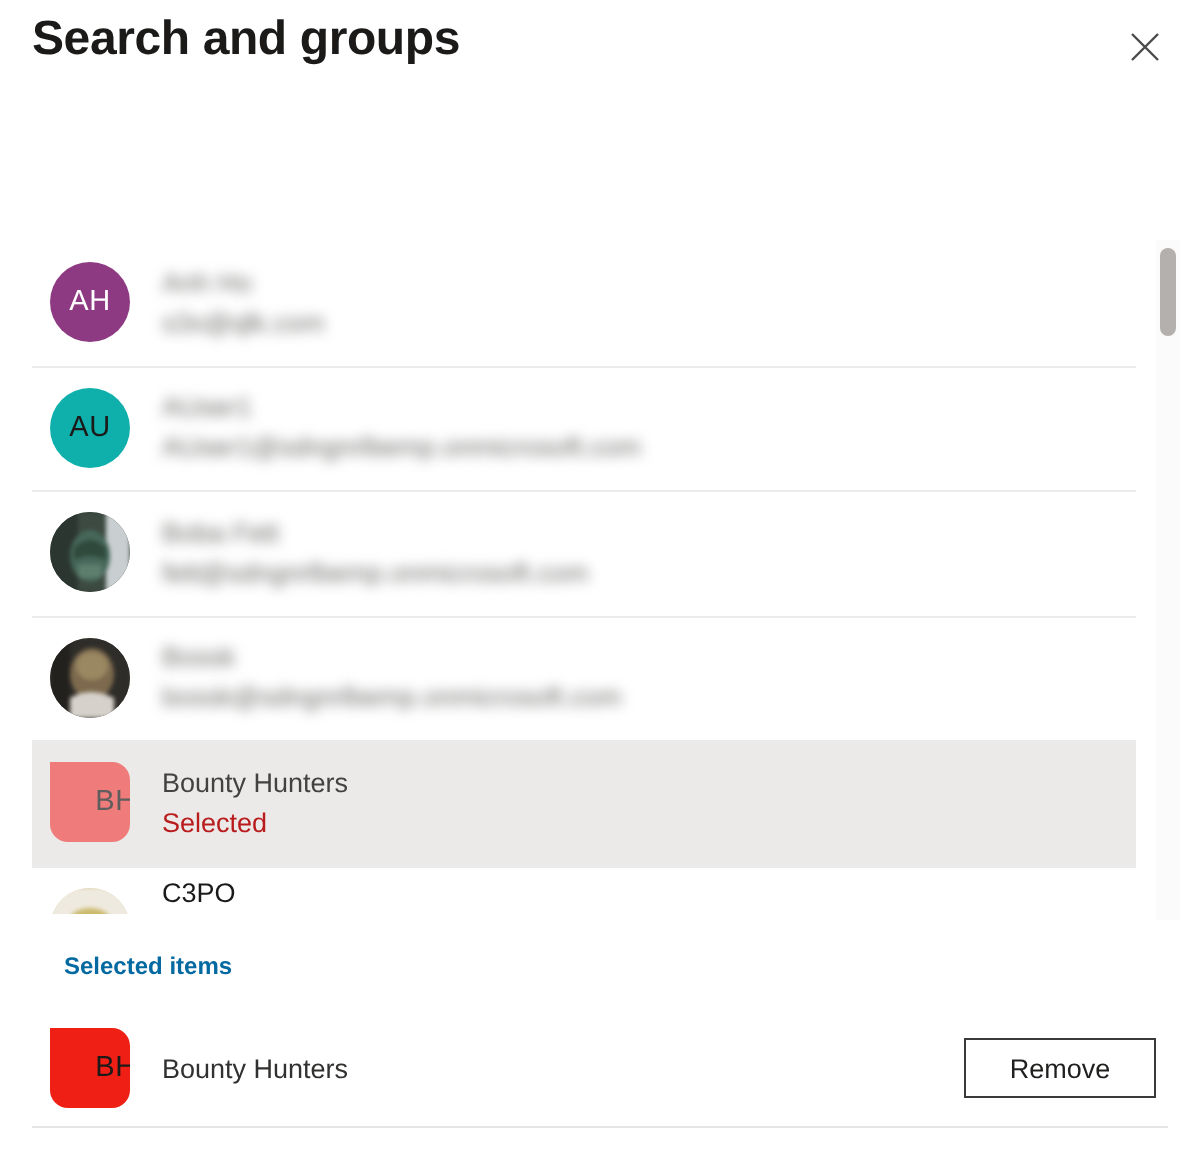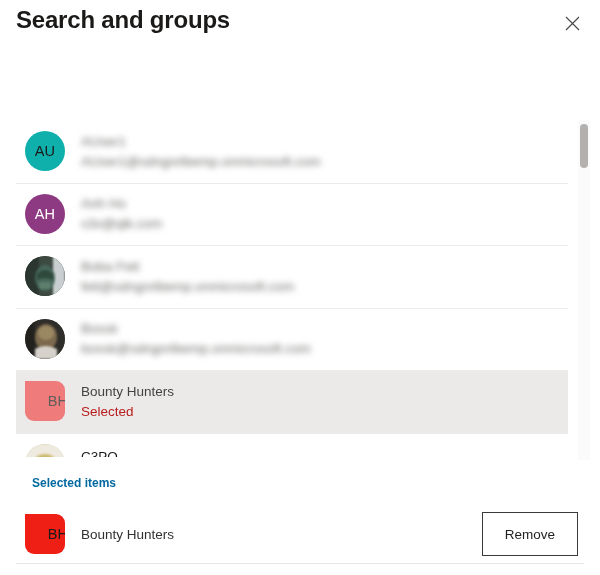--- a/index.html
+++ b/index.html
@@ -173,21 +173,21 @@
     white-space: nowrap;
   }
   .redacted { filter: blur(3.1px); color: #6b6a68; }
 
   .person-row.clipped {
     height: 24px;
     overflow: hidden;
     align-items: flex-start;
   }
   .person-row.clipped .avatar { margin-top: 11px; }
-  .person-row.clipped .person-text { margin-top: 16px; }
+  .person-row.clipped .person-text { margin-top: 6px; }
   .person-row.clipped .person-name { color: #1b1a19; }
 
   
   .list-scrollbar {
     position: absolute;
     right: 10px;
     top: 120px;
     width: 12px;
     height: 340px;
     background: #fbfbfb;
@@ -230,21 +230,21 @@
   .selected-row .avatar { margin-left: 9px; }
   .selected-label {
     margin-left: 16px;
     font-size: 13.5px;
     color: #323130;
     flex: 1;
     white-space: nowrap;
   }
   .remove-button {
     width: 96px;
-    height: 44px;
+    height: 30px;
     border: 1px solid #3b3a39;
     background: #ffffff;
     font-family: "Liberation Sans", sans-serif;
     font-size: 13.5px;
     color: #201f1e;
     cursor: pointer;
     margin-right: 6px;
   }
   .bottom-divider {
     position: absolute;
@@ -268,31 +268,31 @@
           <path d="M1 1 L14 14 M14 1 L1 14" stroke="#4a4a4a" stroke-width="1.2" fill="none"></path>
         </svg>
       </span>
     </button>
   </div>
 
 
   <div class="people-list">
     <div class="list-rail" id="list-rail">
         <div class="person-row">
+          <span class="avatar" style="background: rgb(142, 58, 130); color: rgb(255, 255, 255);">AH</span>
+          <div class="person-text">
+            <div class="person-name redacted">Anh Ho</div>
+            <div class="person-sub redacted">s3x@qlk.com</div>
+          </div>
+        </div>
+        <div class="person-row">
           <span class="avatar" style="background: rgb(15, 176, 172); color: rgb(27, 26, 25);">AU</span>
           <div class="person-text">
             <div class="person-name redacted">AUser1</div>
             <div class="person-sub redacted">AUser1@sdngnrlbemp.onmicrosoft.com</div>
-          </div>
-        </div>
-        <div class="person-row">
-          <span class="avatar" style="background: rgb(142, 58, 130); color: rgb(255, 255, 255);">AH</span>
-          <div class="person-text">
-            <div class="person-name redacted">Anh Ho</div>
-            <div class="person-sub redacted">s3x@qlk.com</div>
           </div>
         </div>
         <div class="person-row">
           <span class="avatar photo" style="background: rgb(47, 58, 52);">
             <svg class="ph" viewBox="0 0 40 40" preserveAspectRatio="xMidYMid slice">
               <rect width="40" height="40" fill="#3d4a42"></rect>
               <rect x="0" y="0" width="14" height="40" fill="#2b3630"></rect>
               <rect x="28" y="0" width="12" height="40" fill="#c9cfd0"></rect>
               <ellipse cx="20" cy="22" rx="10" ry="13" fill="#46675a"></ellipse>
               <path d="M12 18 Q20 10 28 18 L28 24 Q20 20 12 24 Z" fill="#2f4a3d"></path>

